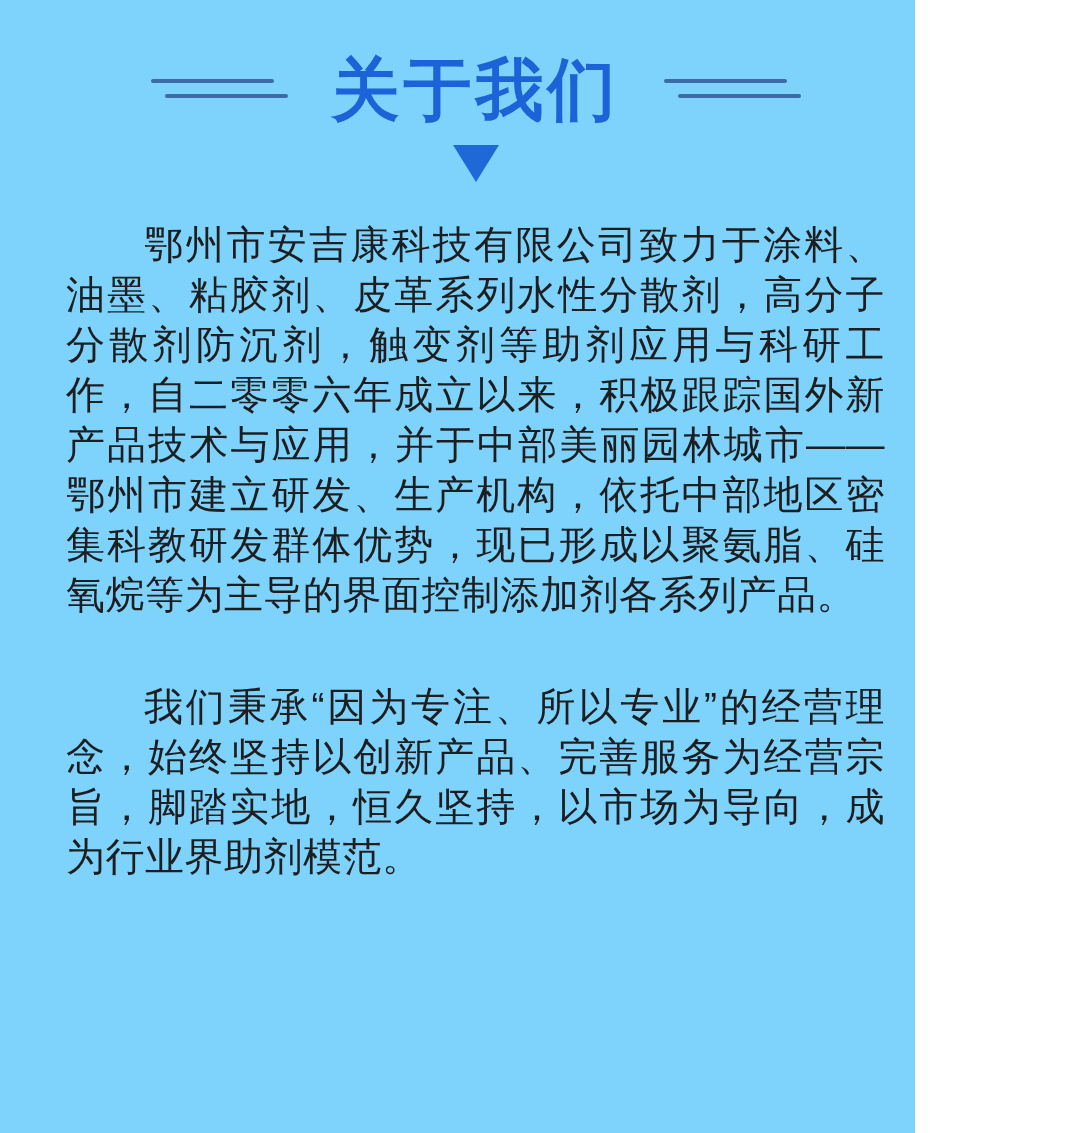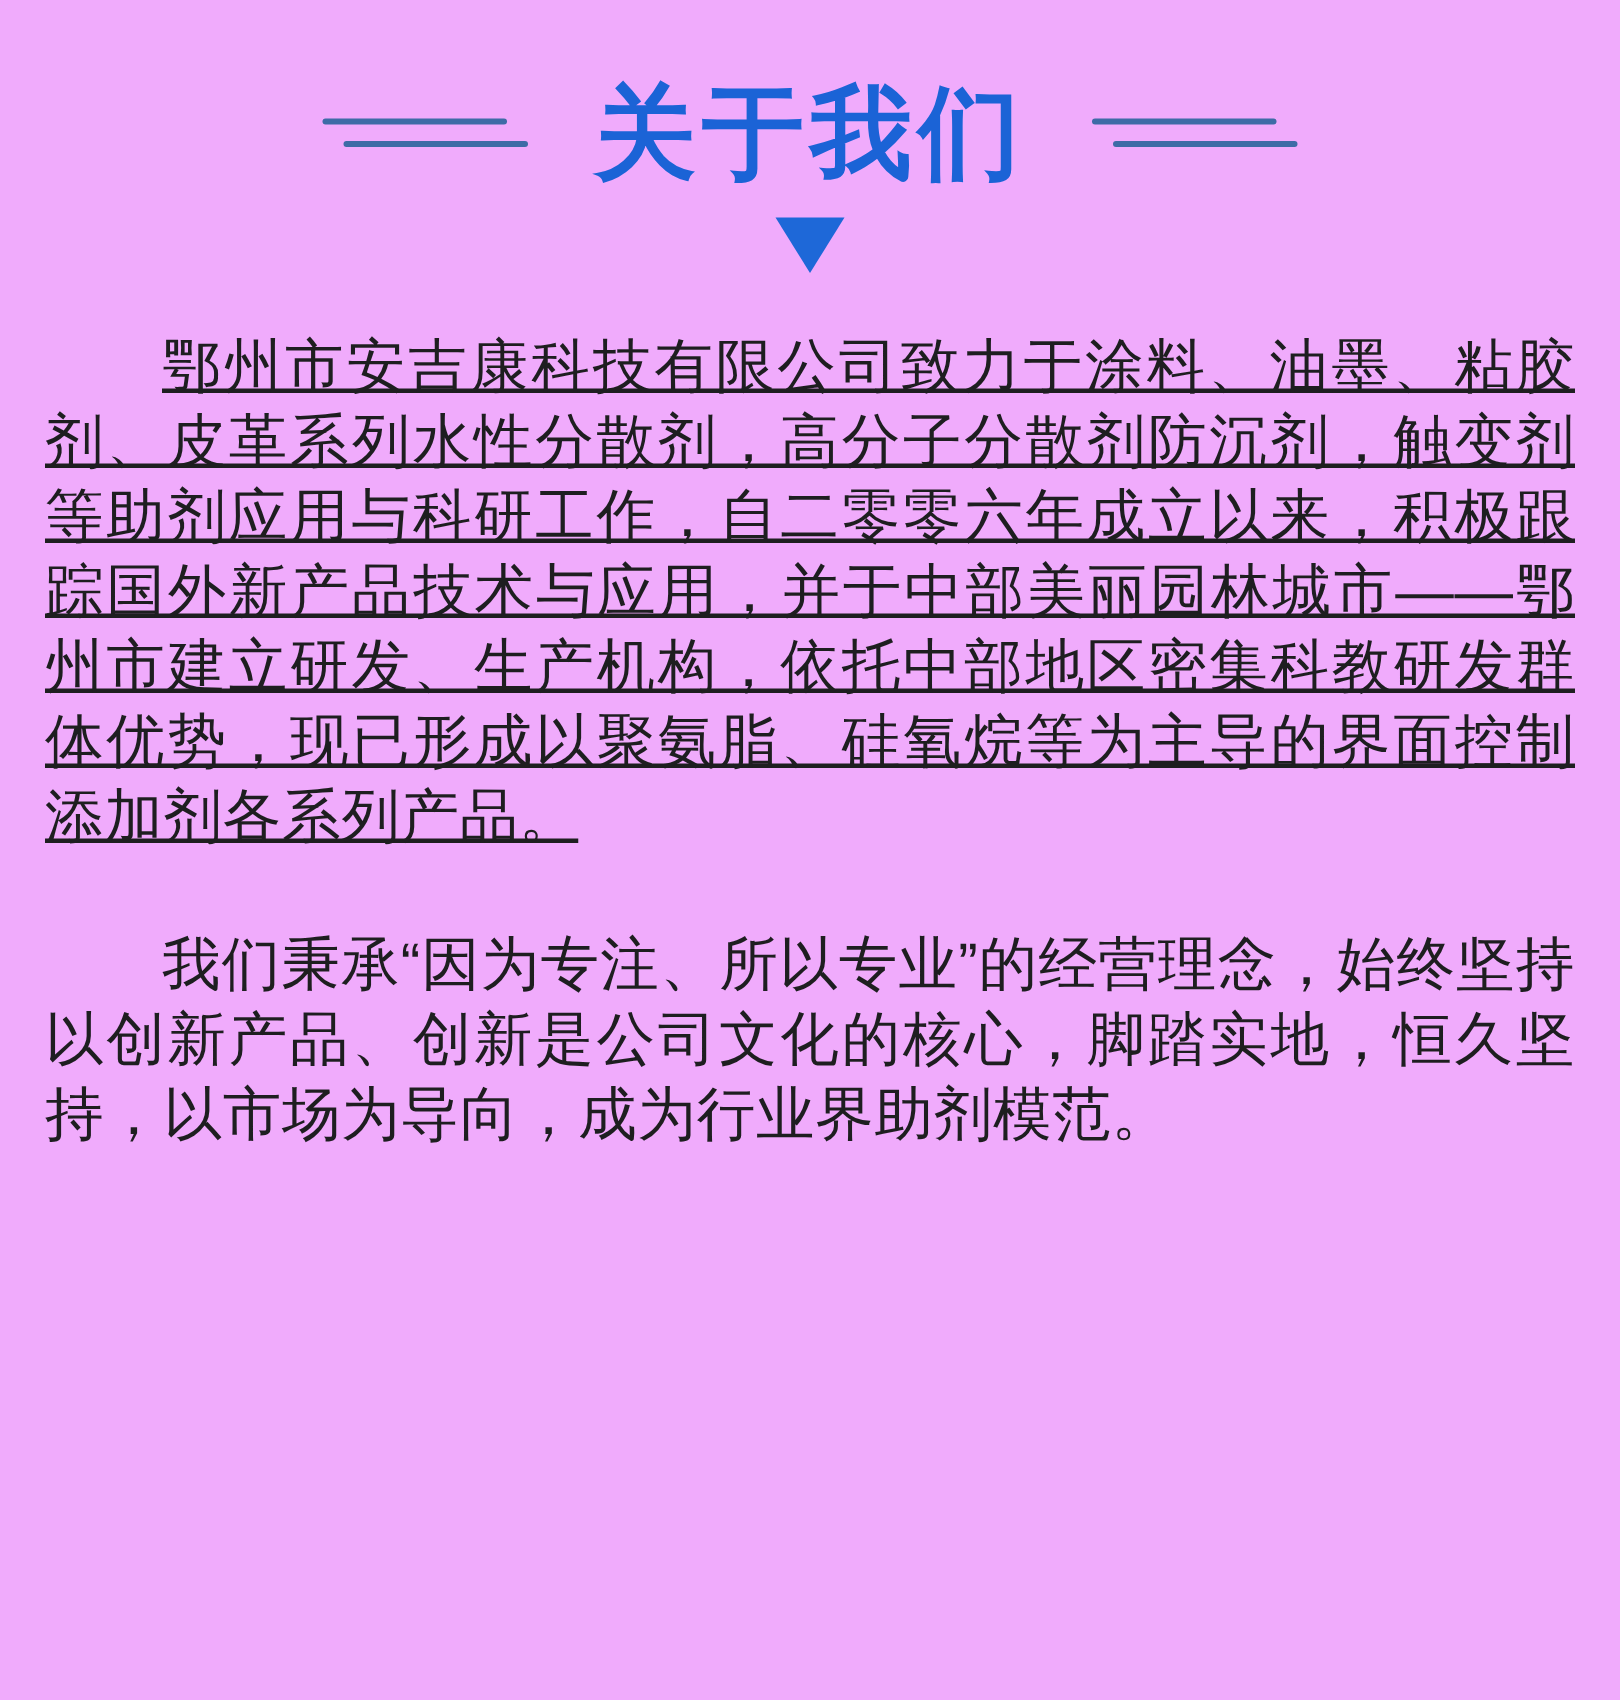--- a/index.html
+++ b/index.html
@@ -3,24 +3,25 @@
 <meta charset="utf-8">
 <style>
   * { margin: 0; padding: 0; box-sizing: border-box; }
 
   html, body {
     width: 1080px;
     font-family: "Liberation Sans", "DejaVu Sans", sans-serif;
   }
 
   .page {
-    width: 1080px;
+    width: 915px;
     height: 1133px;
-    background: #f0abfc;
+    background: #7dd3fc;
     overflow: hidden;
+    padding-left: 36px;
   }
 
   
   .about-header {
     padding-top: 55px;
   }
 
   .title-row {
     display: flex;
     justify-content: center;
@@ -79,22 +80,21 @@
     font-size: 39px;
     line-height: 50px;
     color: #1e1e20;
     text-align: justify;
     text-justify: inter-ideograph;
     text-indent: 2em;
     letter-spacing: 0.5px;
   }
 
   .about-content p.gap-after {
-    margin-bottom: 49px;
-    text-decoration: underline;
+    margin-bottom: 62px;
   }
 </style>
 </head>
 <body>
 
 <div class="page">
 
   <header class="about-header">
     <div class="title-row">
       <div class="line-group">
@@ -107,16 +107,16 @@
         <div class="line2"></div>
       </div>
     </div>
     <div class="triangle-row">
       <div class="triangle-down"></div>
     </div>
   </header>
 
   <main class="about-content">
     <p class="gap-after">鄂州市安吉康科技有限公司致力于涂料、油墨、粘胶剂、皮革系列水性分散剂，高分子分散剂防沉剂，触变剂等助剂应用与科研工作，自二零零六年成立以来，积极跟踪国外新产品技术与应用，并于中部美丽园林城市——鄂州市建立研发、生产机构，依托中部地区密集科教研发群体优势，现已形成以聚氨脂、硅氧烷等为主导的界面控制添加剂各系列产品。</p>
-    <p>我们秉承“因为专注、所以专业”的经营理念，始终坚持以创新产品、创新是公司文化的核心，脚踏实地，恒久坚持，以市场为导向，成为行业界助剂模范。</p>
+    <p>我们秉承“因为专注、所以专业”的经营理念，始终坚持以创新产品、完善服务为经营宗旨，脚踏实地，恒久坚持，以市场为导向，成为行业界助剂模范。</p>
   </main>
 
 </div>
 
 </body></html>

